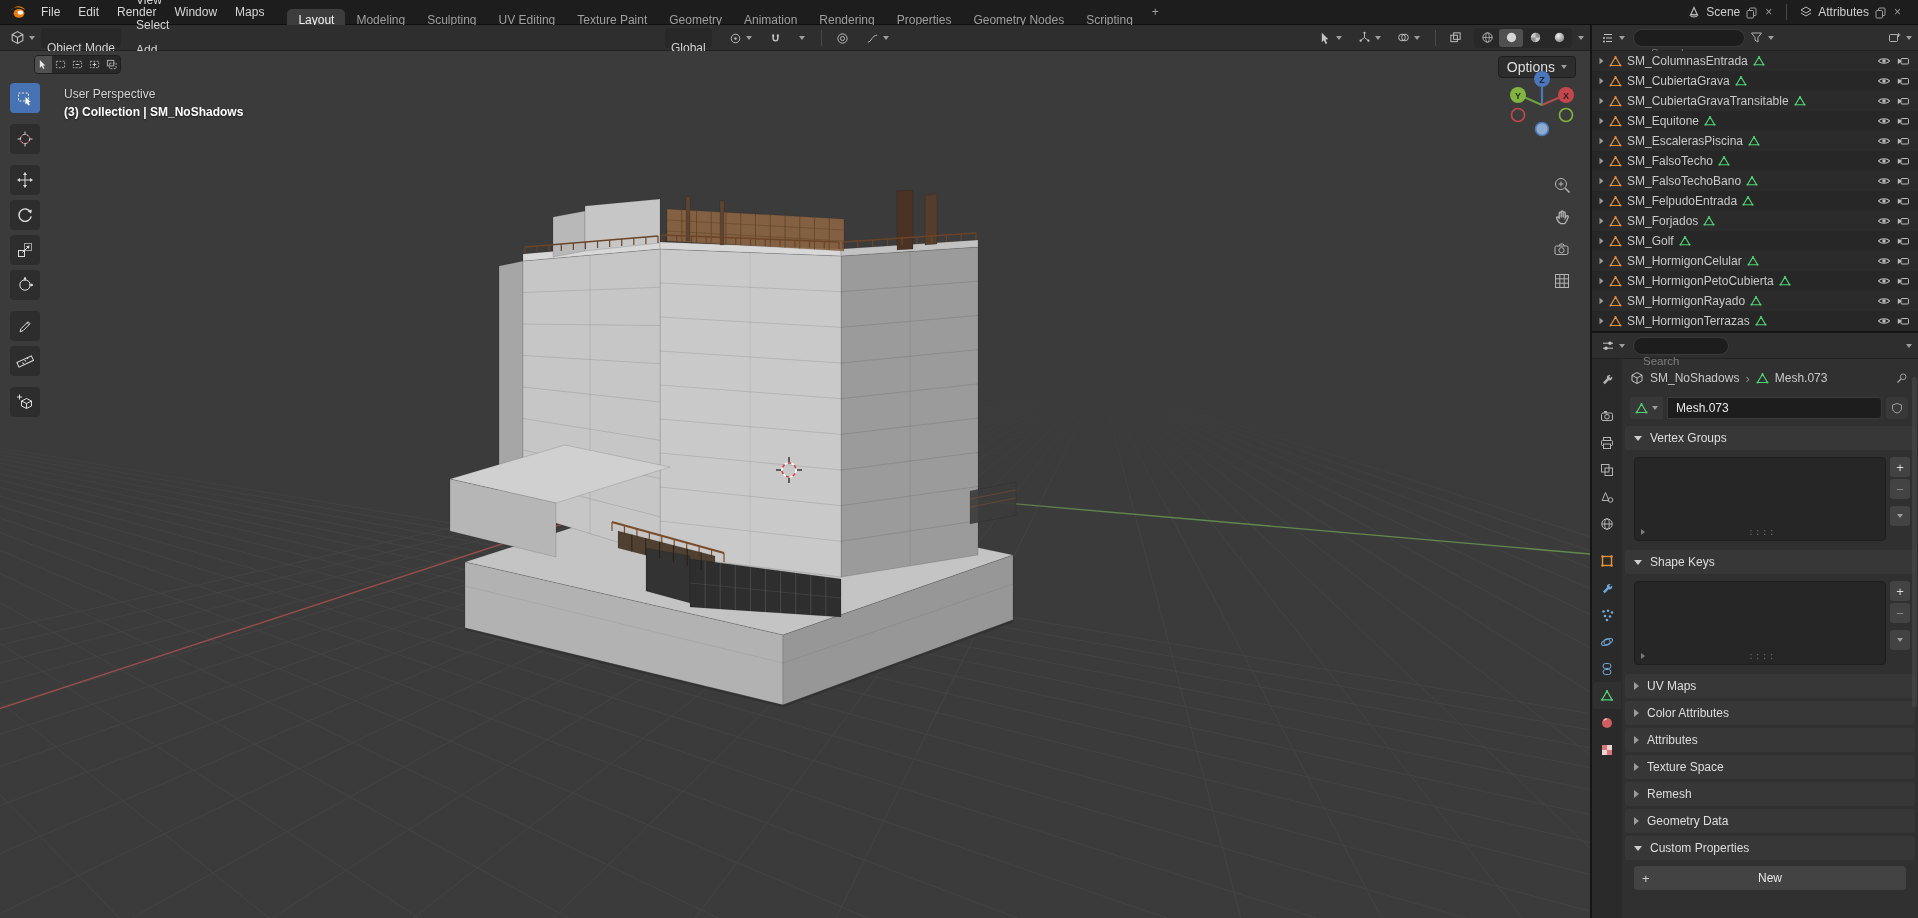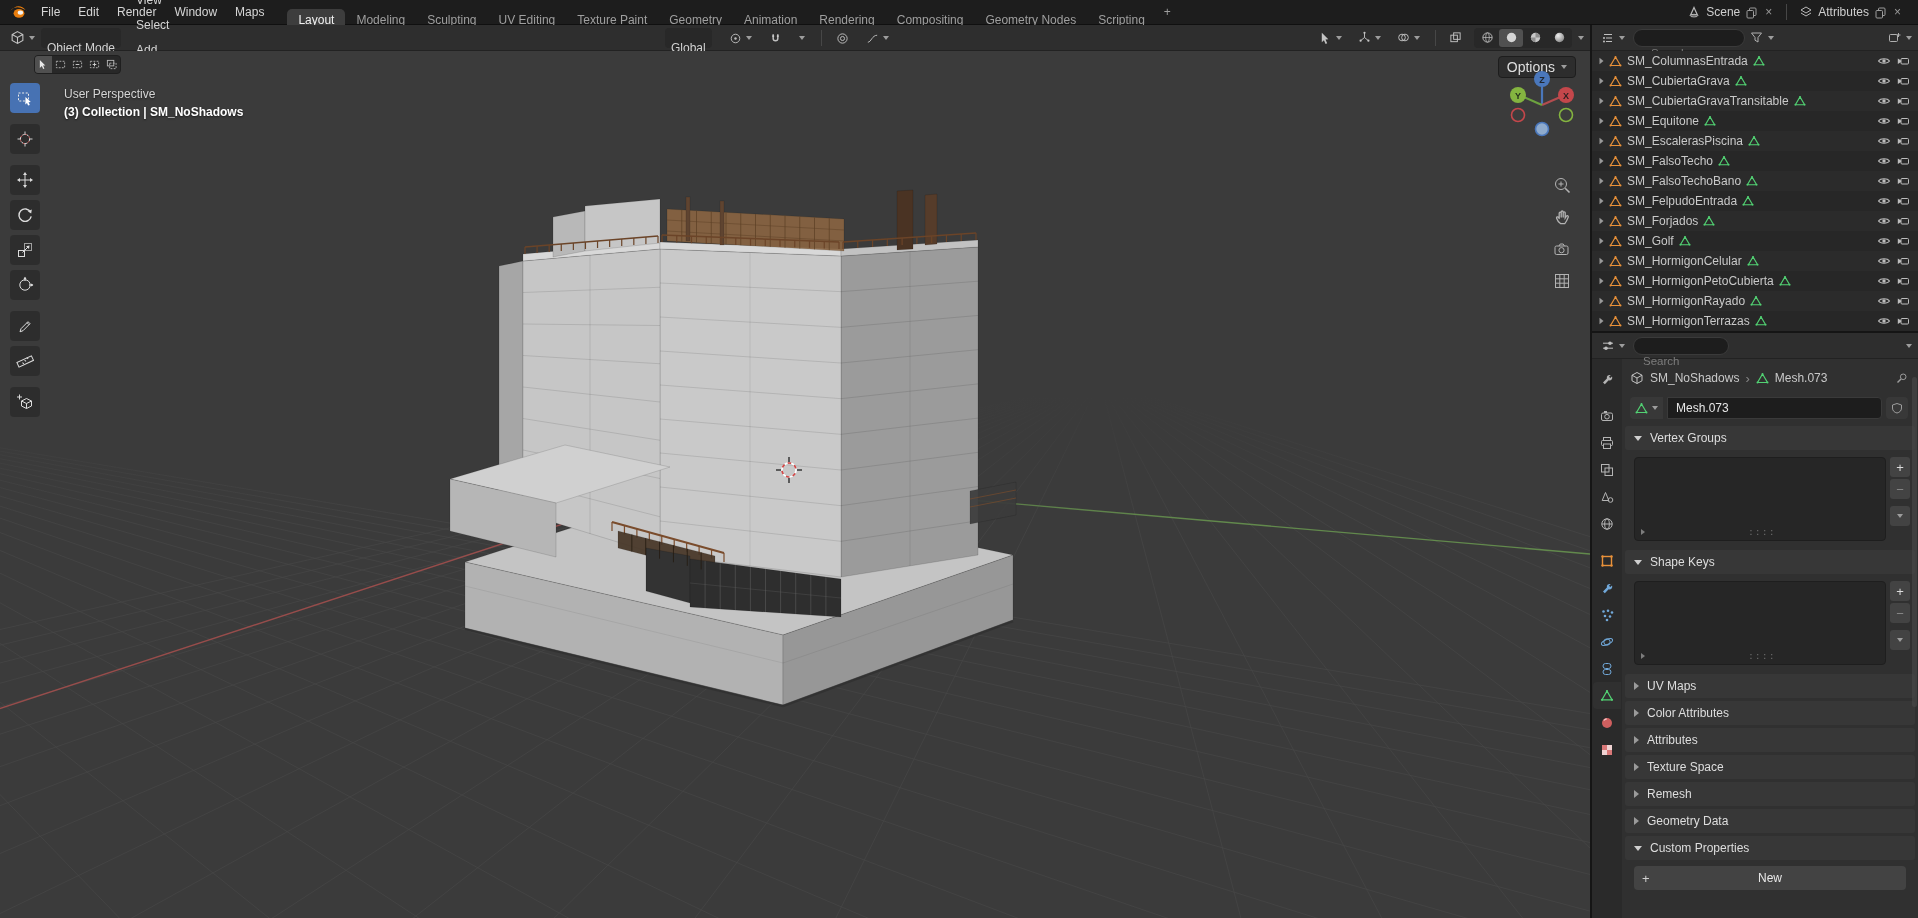--- a/index.html
+++ b/index.html
@@ -125,21 +125,21 @@
     <div class="wtabs">
 
     <div class="wtab active">Layout</div>
         <div class="wtab">Modeling</div>
         <div class="wtab">Sculpting</div>
         <div class="wtab">UV Editing</div>
         <div class="wtab">Texture Paint</div>
         <div class="wtab">Geometry</div>
         <div class="wtab">Animation</div>
         <div class="wtab">Rendering</div>
-        <div class="wtab">Compositing</div>
+        <div class="wtab">Properties</div>
         <div class="wtab">Geometry Nodes</div>
         <div class="wtab">Scripting</div>
       </div>
     <span class="wtab-add">+</span>
     <div class="tb-right">
       <div class="tb-widget">
         <svg width="14" height="14" viewBox="0 0 14 14">
           <path d="M7 2.5 L10.4 10 H3.6 Z" fill="none" stroke="#b8b8b8" stroke-width="1.2"></path>
           <ellipse cx="7" cy="10.6" rx="3.8" ry="1.3" fill="none" stroke="#b8b8b8"></ellipse>
         </svg>

